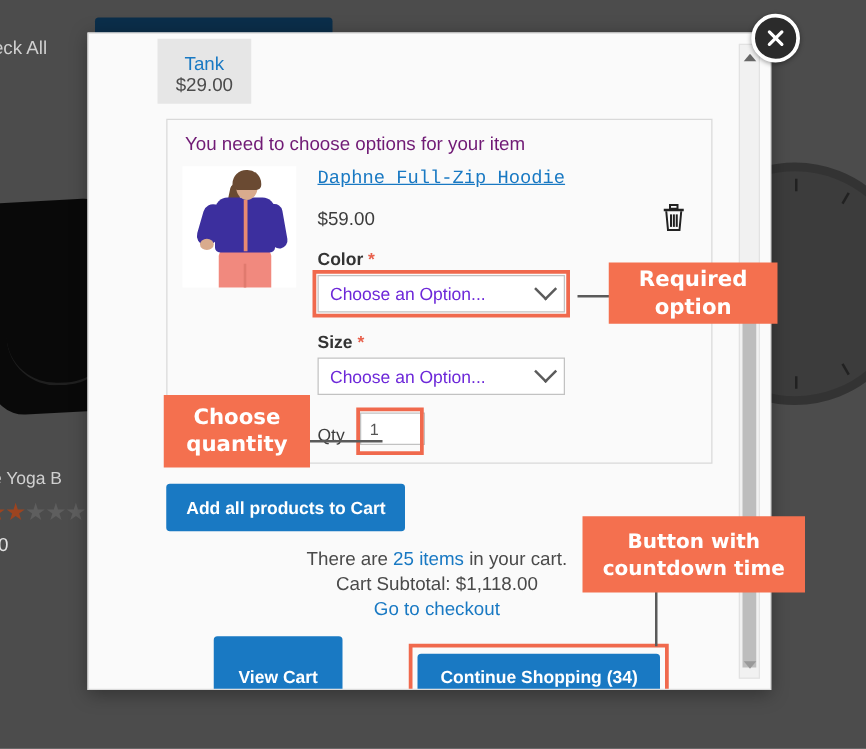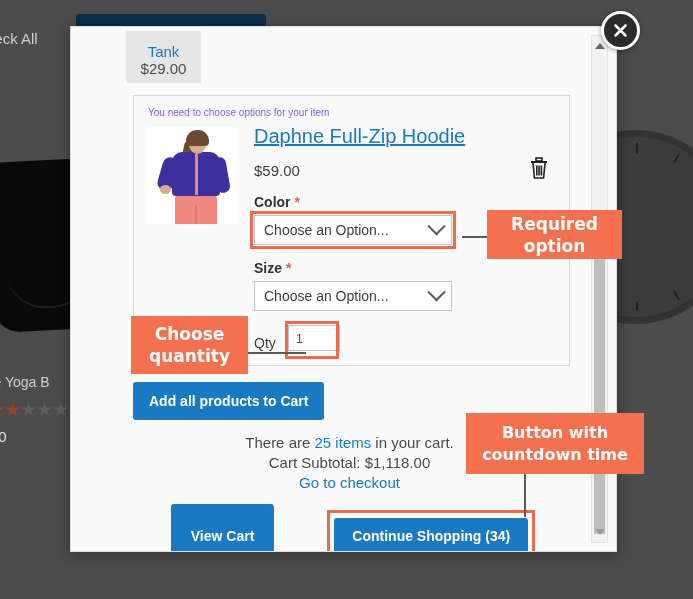--- a/index.html
+++ b/index.html
@@ -64,49 +64,49 @@
     padding-bottom:4px;box-sizing:border-box;
   }
   .tile .lnk{color:#1979c3;line-height:15px;}
   .tile .pr{line-height:20px;}
   .tile.t2{justify-content:flex-start;padding-top:4px;}
 
   .options-panel{
     margin:12px 12px 0 62px;background:#fafafa;border:1px solid #d9d9d9;
     padding:10px 12px 14px 12px;position:relative;
   }
-  .warn{color:#8b5cf6;font-size:10px;margin:1px 0 9px 2px;}
+  .warn{color:#701a75;font-size:15px;margin:1px 0 9px 2px;}
 
   .prod-row{display:flex;}
   .prod-img{
     width:91px;height:97px;background:#fff;position:relative;overflow:hidden;flex:0 0 auto;
   }
   
   .fig-head{position:absolute;left:43px;top:7px;width:17px;height:20px;border-radius:50%;background:#d9ab8d;}
   .fig-hair{position:absolute;left:40px;top:3px;width:23px;height:16px;border-radius:11px 11px 4px 4px;background:#6a4a32;}
   .fig-hair2{position:absolute;left:37px;top:14px;width:9px;height:20px;border-radius:5px;background:#6a4a32;transform:rotate(12deg);}
   .fig-body{position:absolute;left:26px;top:25px;width:48px;height:44px;background:#3c2f9e;border-radius:10px 10px 4px 4px;}
   .fig-zip{position:absolute;left:49px;top:27px;width:3px;height:41px;background:#e98a72;}
   .fig-armL{position:absolute;left:14px;top:30px;width:16px;height:34px;background:#3c2f9e;border-radius:8px;transform:rotate(16deg);}
   .fig-armR{position:absolute;left:69px;top:30px;width:13px;height:36px;background:#3c2f9e;border-radius:7px;transform:rotate(-10deg);}
   .fig-hand{position:absolute;left:14px;top:58px;width:11px;height:9px;border-radius:50%;background:#d9ab8d;}
   .fig-pants{position:absolute;left:29px;top:67px;width:42px;height:32px;background:#f1897e;border-radius:5px 5px 0 0;}
   .fig-pantsplit{position:absolute;left:49px;top:78px;width:2px;height:21px;background:#e07a6e;}
 
   .prod-info{flex:1;padding-left:17px;position:relative;}
-  .prod-name{color:#1979c3;font-size:20px;line-height:18px;}
+  .prod-name{color:#1979c3;font-size:15px;line-height:18px;font-family:Liberation Mono, monospace;}
   .prod-price{color:#3d3d3d;font-size:15px;margin-top:15px;}
   .trash{position:absolute;right:8px;top:30px;width:20px;height:22px;cursor:pointer;}
 
   .opt-label{font-size:14px;color:#333;font-weight:bold;margin-top:15px;}
   .opt-label .req{color:#e8604c;font-weight:bold;}
   .select{
     margin-top:5px;width:198px;height:30px;background:#fff;border:1px solid #c2c2c2;
     display:flex;align-items:center;justify-content:space-between;
-    padding:0 8px 0 9px;box-sizing:border-box;font-size:14px;color:#404040;
+    padding:0 8px 0 9px;box-sizing:border-box;font-size:14px;color:#6d28d9;
     position:relative;
   }
   .select.highlight{outline:3px solid #f0694d;outline-offset:1px;}
   .chev{width:11px;height:11px;border-right:2px solid #5b5b5b;border-bottom:2px solid #5b5b5b;transform:rotate(45deg) translate(-3px,-3px);}
 
   .qty-row{display:flex;align-items:flex-end;margin-top:14px;}
   .qty-label{font-size:14px;color:#3d3d3d;margin-right:12px;}
   .qty-box-wrap{position:relative;}
   .qty-input{
     width:52px;height:26px;border:1px solid #c2c2c2;background:#fff;font-size:13px;color:#555;

